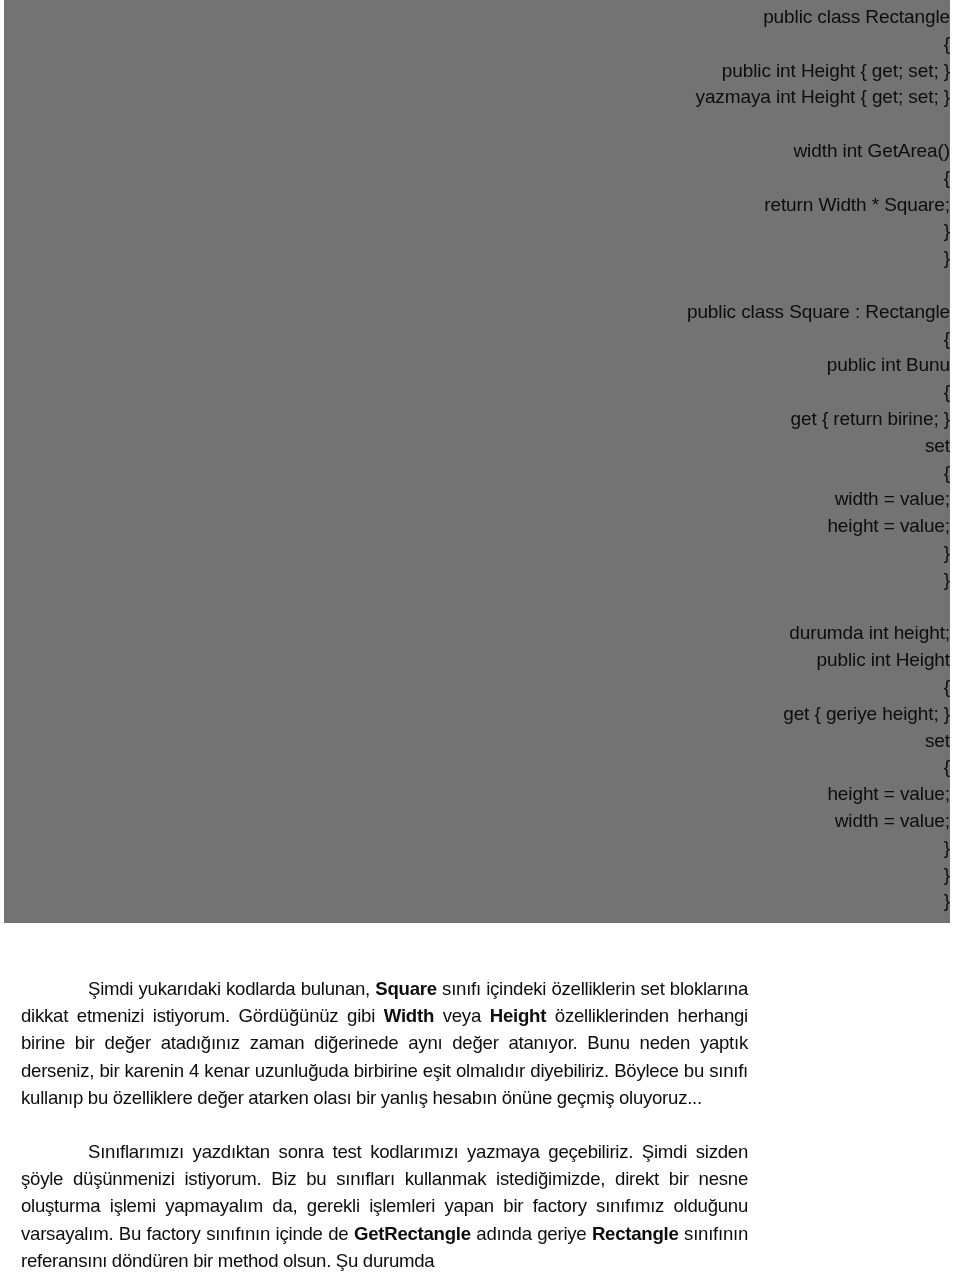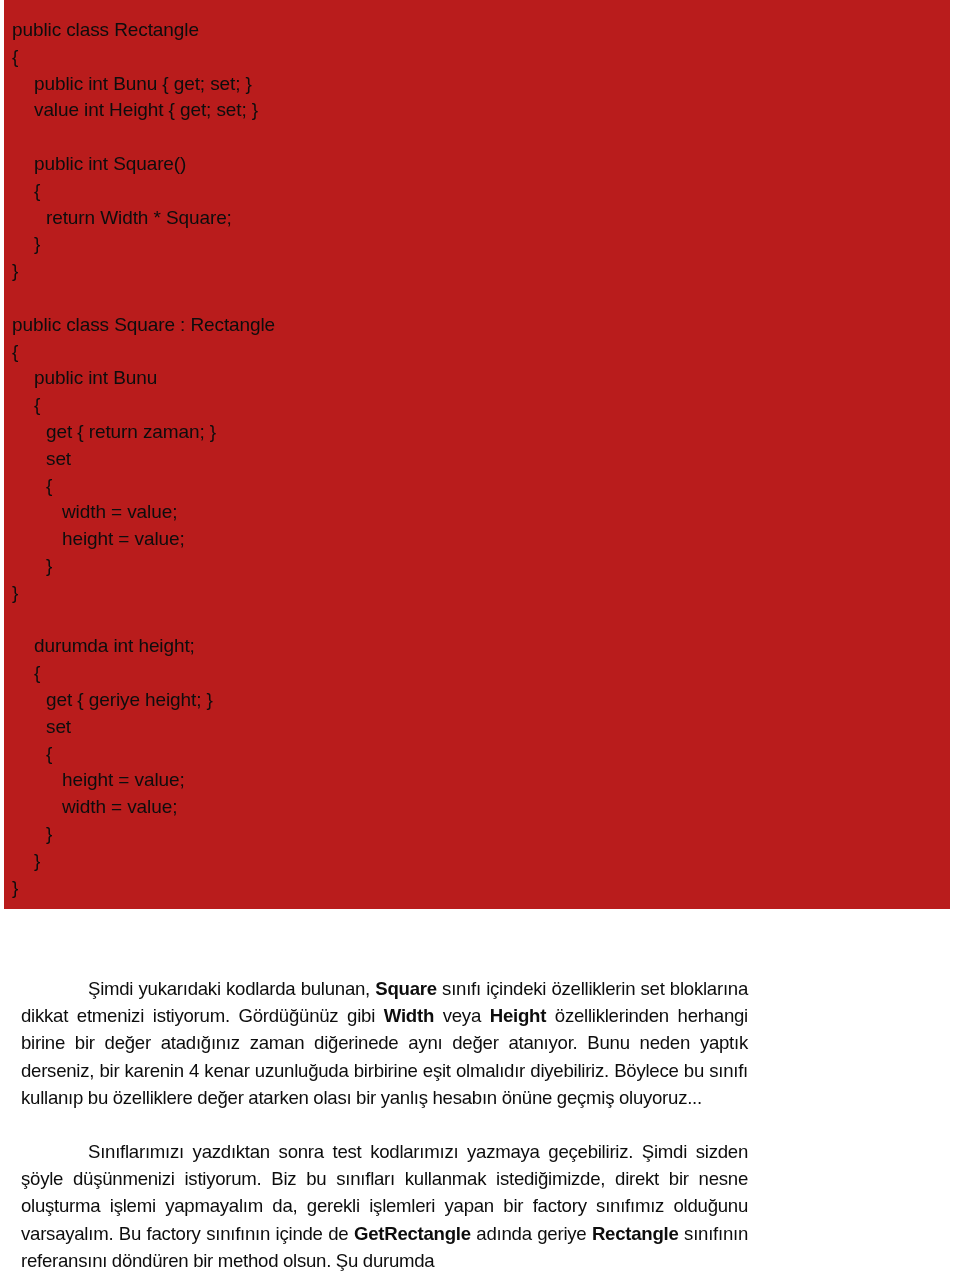--- a/index.html
+++ b/index.html
@@ -22,23 +22,24 @@
     height: 1281px;
     background: #ffffff;
   }
 
   
   .code-block {
     position: absolute;
     left: 4px;
     top: 0px;
     width: 946px;
-    background: #b91c1c;
-    padding: 17px 0 8px 0;
+    background: #737373;
+    padding: 4px 0 8px 0;
     box-sizing: border-box;
+    text-align: right;
   }
   .code-line {
     font-family: "Liberation Sans", "DejaVu Sans", sans-serif;
     font-size: 19px;
     line-height: 26.8px;
     white-space: pre;
     color: #0d0d0d;
     letter-spacing: -0.1px;
     min-height: 26.8px;
     padding-left: 8px;
@@ -76,42 +77,43 @@
   }
 </style>
 </head>
 <body>
 
 <div class="page">
 
   <div class="code-block" id="code-block">
       <div class="code-line ind-0">public class Rectangle</div>
       <div class="code-line ind-0">{</div>
-      <div class="code-line ind-1">public int Bunu { get; set; }</div>
-      <div class="code-line ind-1">value int Height { get; set; }</div>
+      <div class="code-line ind-1">public int Height { get; set; }</div>
+      <div class="code-line ind-1">yazmaya int Height { get; set; }</div>
       <div class="code-line ind-0 code-blank"></div>
-      <div class="code-line ind-1">public int Square()</div>
+      <div class="code-line ind-1">width int GetArea()</div>
       <div class="code-line ind-1">{</div>
       <div class="code-line ind-2">return Width * Square;</div>
       <div class="code-line ind-1">}</div>
       <div class="code-line ind-0">}</div>
       <div class="code-line ind-0 code-blank"></div>
       <div class="code-line ind-0">public class Square : Rectangle</div>
       <div class="code-line ind-0">{</div>
       <div class="code-line ind-1">public int Bunu</div>
       <div class="code-line ind-1">{</div>
-      <div class="code-line ind-2">get { return zaman; }</div>
+      <div class="code-line ind-2">get { return birine; }</div>
       <div class="code-line ind-2">set</div>
       <div class="code-line ind-2">{</div>
       <div class="code-line ind-3">width = value;</div>
       <div class="code-line ind-3">height = value;</div>
       <div class="code-line ind-2">}</div>
       <div class="code-line ind-0">}</div>
       <div class="code-line ind-0 code-blank"></div>
       <div class="code-line ind-1">durumda int height;</div>
+      <div class="code-line ind-1">public int Height</div>
       <div class="code-line ind-1">{</div>
       <div class="code-line ind-2">get { geriye height; }</div>
       <div class="code-line ind-2">set</div>
       <div class="code-line ind-2">{</div>
       <div class="code-line ind-3">height = value;</div>
       <div class="code-line ind-3">width = value;</div>
       <div class="code-line ind-2">}</div>
       <div class="code-line ind-1">}</div>
       <div class="code-line ind-0">}</div>
     </div>

